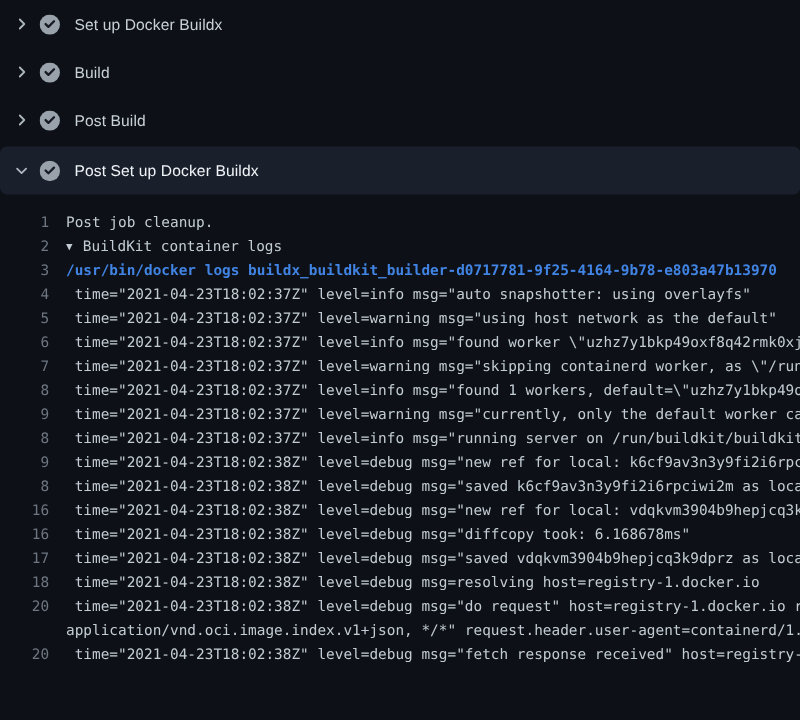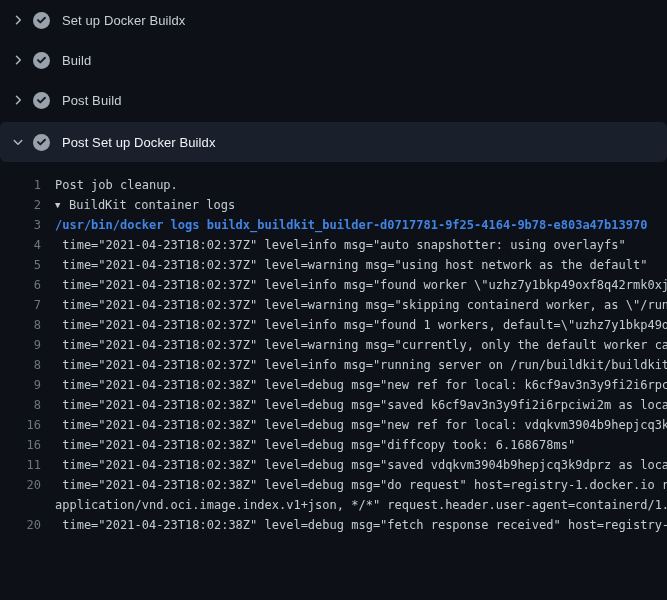--- a/index.html
+++ b/index.html
@@ -189,24 +189,28 @@
     <span class="ln">16</span>
     <span class="lt"> time="2021-04-23T18:02:38Z" level=debug msg="new ref for local: vdqkvm3904b9hepjcq3k9</span>
   </div>
 
   <div class="log-row plain">
     <span class="ln">16</span>
     <span class="lt"> time="2021-04-23T18:02:38Z" level=debug msg="diffcopy took: 6.168678ms"</span>
   </div>
 
   <div class="log-row plain">
-    <span class="ln">11</span>
+    <span class="ln">17</span>
     <span class="lt"> time="2021-04-23T18:02:38Z" level=debug msg="saved vdqkvm3904b9hepjcq3k9dprz as local</span>
   </div>
 
+  <div class="log-row plain">
+    <span class="ln">18</span>
+    <span class="lt"> time="2021-04-23T18:02:38Z" level=debug msg=resolving host=registry-1.docker.io</span>
+  </div>
 
   <div class="log-row plain">
     <span class="ln">20</span>
     <span class="lt"> time="2021-04-23T18:02:38Z" level=debug msg="do request" host=registry-1.docker.io re</span>
   </div>
 
   <div class="log-row continuation">
     <span class="ln"></span>
     <span class="lt">application/vnd.oci.image.index.v1+json, */*" request.header.user-agent=containerd/1.4</span>
   </div>

